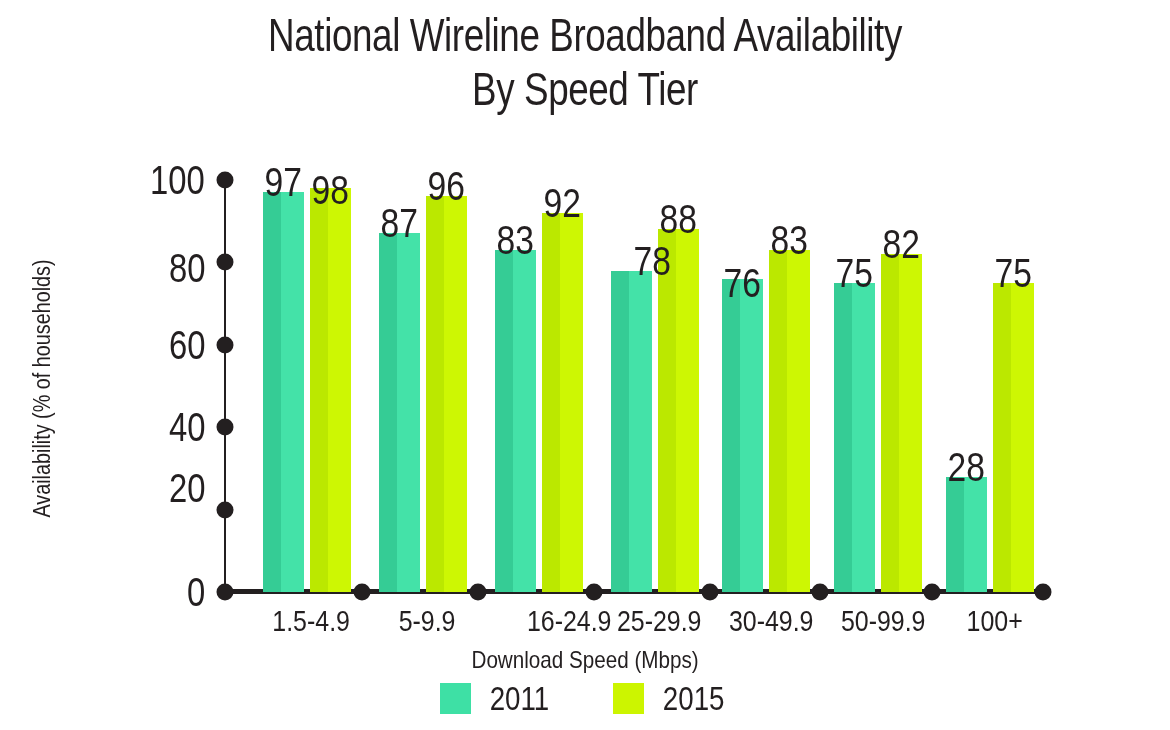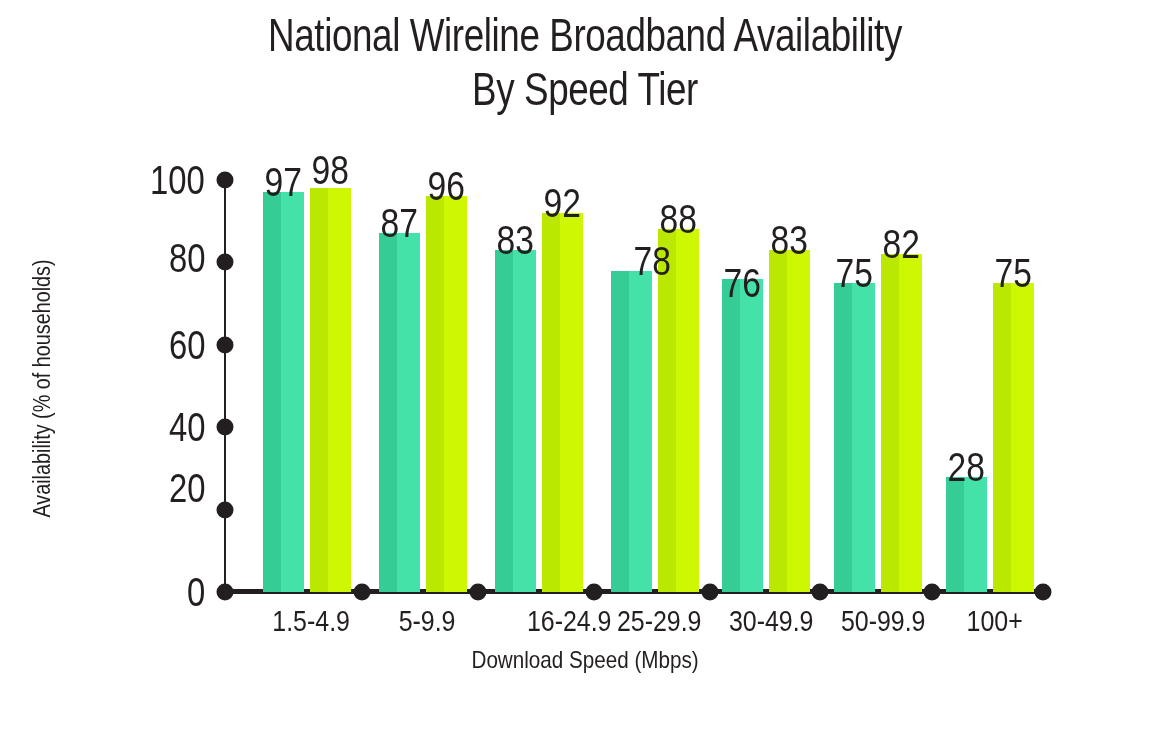--- a/index.html
+++ b/index.html
@@ -215,21 +215,21 @@
 </div>
 <div class="y-tick-wrap" style="top:488px">
   <span>20</span>
 </div>
 <div class="y-tick-wrap" style="top:427px">
   <span>40</span>
 </div>
 <div class="y-tick-wrap" style="top:345px">
   <span>60</span>
 </div>
-<div class="y-tick-wrap" style="top:258px">
+<div class="y-tick-wrap" style="top:268px">
   <span>80</span>
 </div>
 <div class="y-tick-wrap" style="top:180px">
   <span>100</span>
 </div>
 
 <div class="axis-dot" style="left:225px; top:180px"></div>
 <div class="axis-dot" style="left:225px; top:262px"></div>
 <div class="axis-dot" style="left:225px; top:345px"></div>
 <div class="axis-dot" style="left:225px; top:427px"></div>
@@ -305,21 +305,21 @@
     <div class="light" style="background: rgb(68, 226, 168);"></div>
   </div>
   <div class="bar y2015" style="left:768px; height:309px">
     <div class="dark" style="background: rgb(187, 232, 0);"></div>
     <div class="light" style="background: rgb(205, 247, 3);"></div>
   </div>
 </div>
 
 <div class="bar-value" style="left:243px; top:162px">
   <span>97</span></div>
-<div class="bar-value" style="left:290px; top:150px">
+<div class="bar-value" style="left:290px; top:170px">
   <span>98</span></div>
 
 <div class="bar-value" style="left:359px; top:203px">
   <span>87</span></div>
 <div class="bar-value" style="left:406px; top:166px">
   <span>96</span></div>
 
 <div class="bar-value" style="left:475px; top:220px">
   <span>83</span></div>
 <div class="bar-value" style="left:522px; top:183px">
@@ -358,13 +358,25 @@
 <div class="x-cat-label" style="left:783px">
   <span>50-99.9</span></div>
 <div class="x-cat-label" style="left:895px">
   <span>100+</span></div>
 
 <div id="x-axis-title">
   <span>Download Speed (Mbps)</span>
 </div>
 
 <div id="legend">
+  <div class="legend-item">
+    <div class="legend-swatch" id="sw-2011" style="background: rgb(62, 224, 165);"></div>
+    <div class="legend-label">
+      <span>2011</span>
+    </div>
+  </div>
+  <div class="legend-item">
+    <div class="legend-swatch" id="sw-2015" style="background: rgb(204, 245, 0);"></div>
+    <div class="legend-label">
+      <span>2015</span>
+    </div>
+  </div>
 </div>
 
 </body></html>

